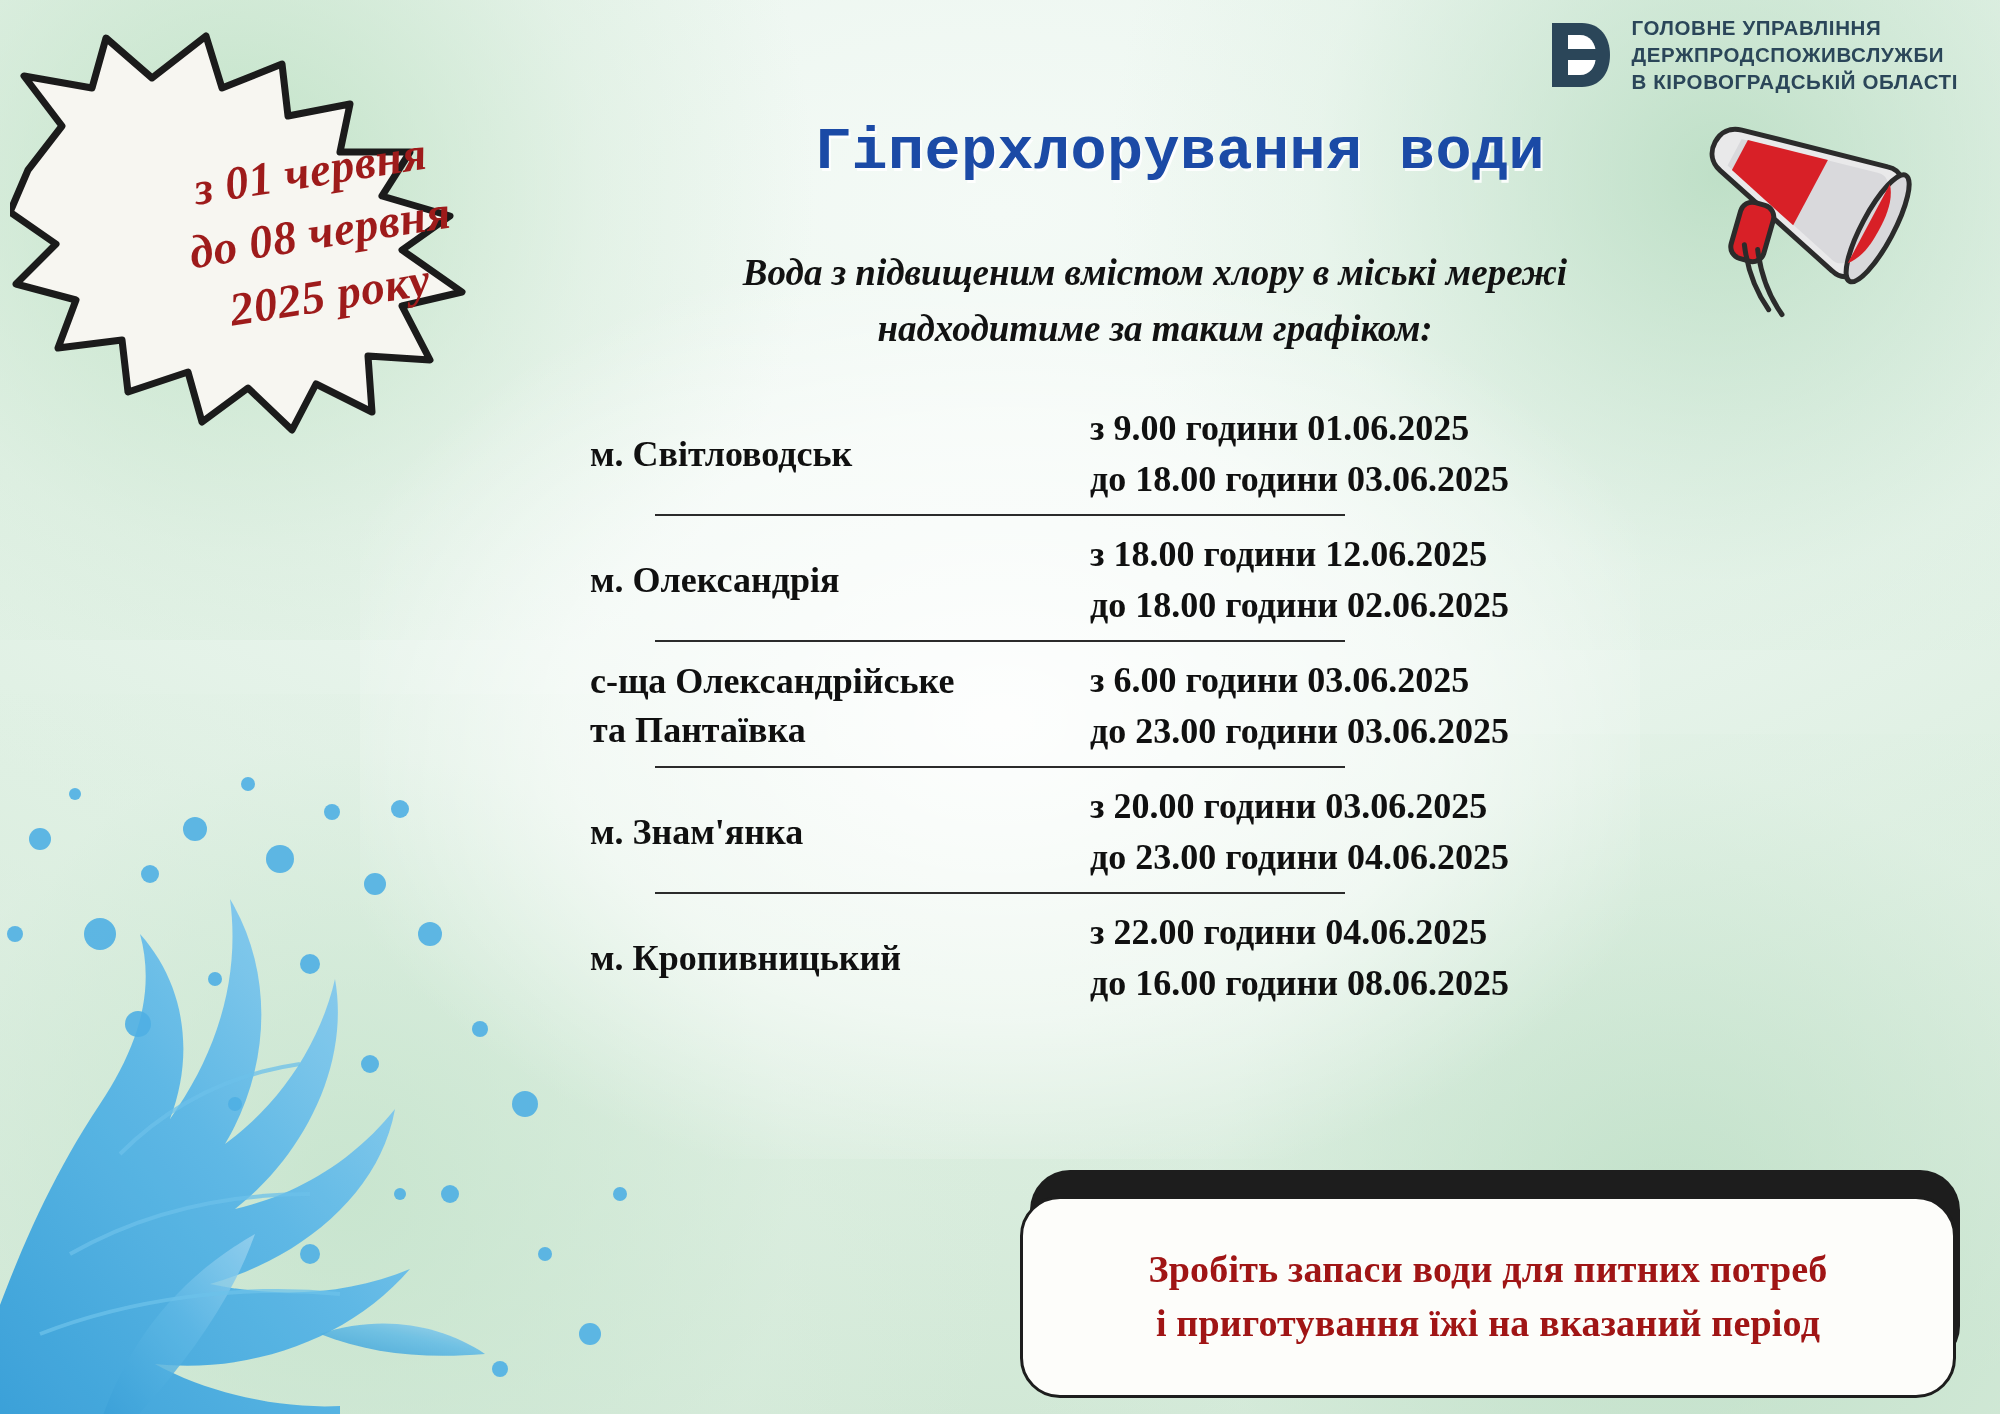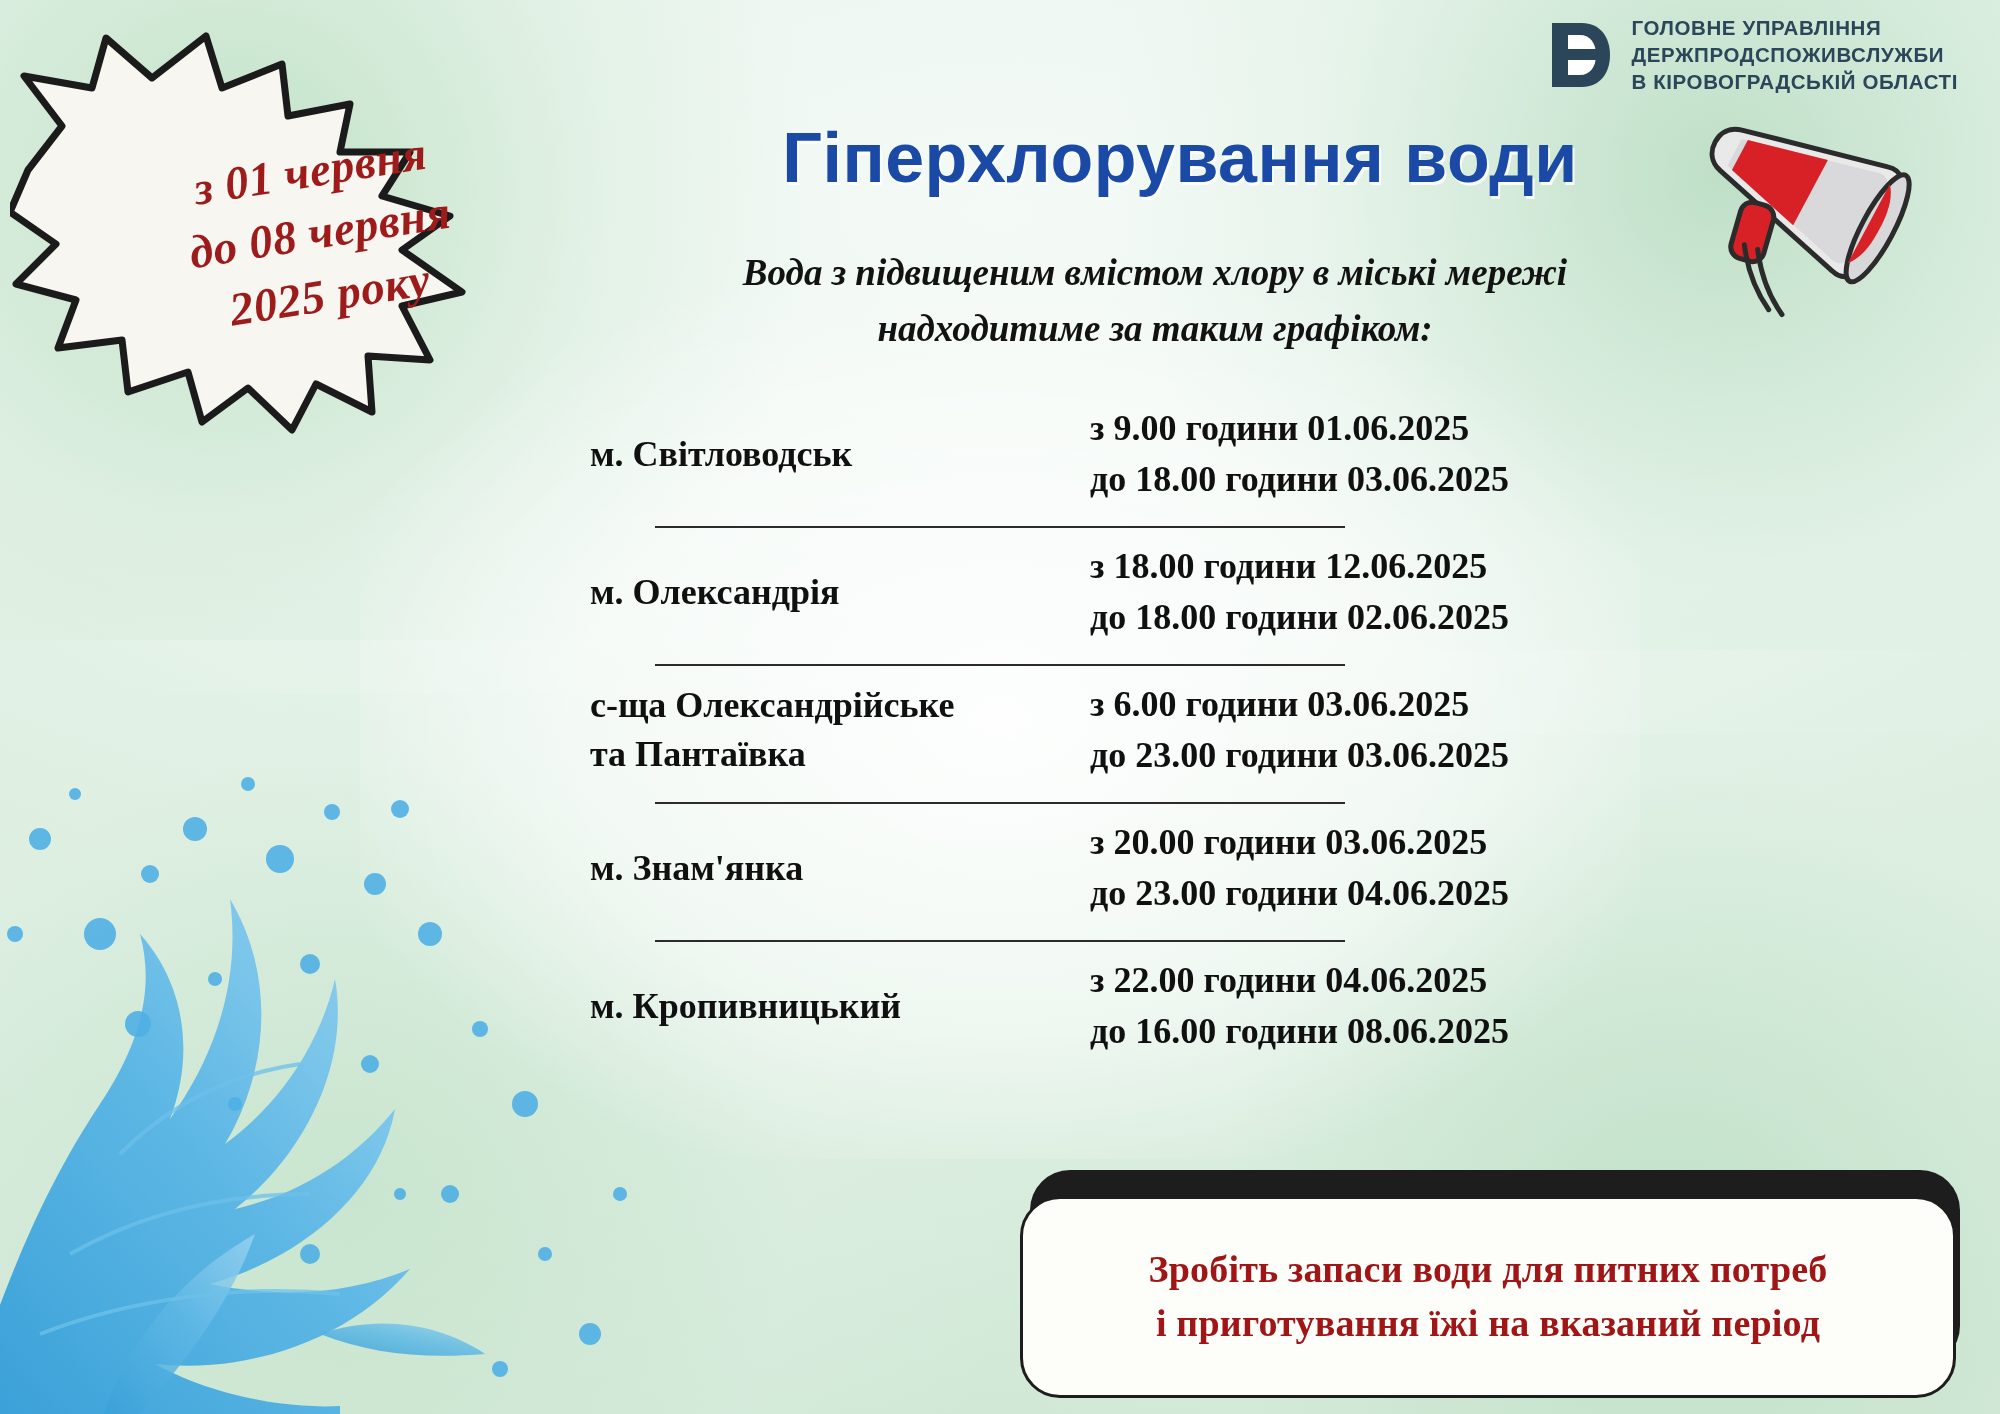--- a/index.html
+++ b/index.html
@@ -119,23 +119,23 @@
     white-space: nowrap;
   }
 
   
   .title {
     position: absolute;
     left: 640px;
     top: 118px;
     width: 1080px;
     text-align: center;
-    font-family: Liberation Sans, sans-serif;
-    font-weight: bold;
-    font-size: 70px;
+    font-family: Liberation Mono, monospace;
+    font-weight: bold;
+    font-size: 60px;
     letter-spacing: 0.5px;
     color: #1b4aa6;
     text-shadow: 2px 3px 0 rgba(255,255,255,0.85);
   }
 
   
   .subtitle {
     position: absolute;
     left: 640px;
     top: 245px;
@@ -162,21 +162,21 @@
   .schedule {
     position: absolute;
     left: 590px;
     top: 390px;
     width: 1120px;
   }
   .row {
     display: flex;
     align-items: center;
     min-height: 120px;
-    padding: 4px 0 12px 0;
+    padding: 4px 0 0 0;
   }
   .row-city {
     width: 500px;
     flex: 0 0 500px;
     font-family: "Liberation Serif", serif;
     font-weight: bold;
     font-size: 36px;
     line-height: 1.35;
     color: #101010;
     white-space: pre-line;

